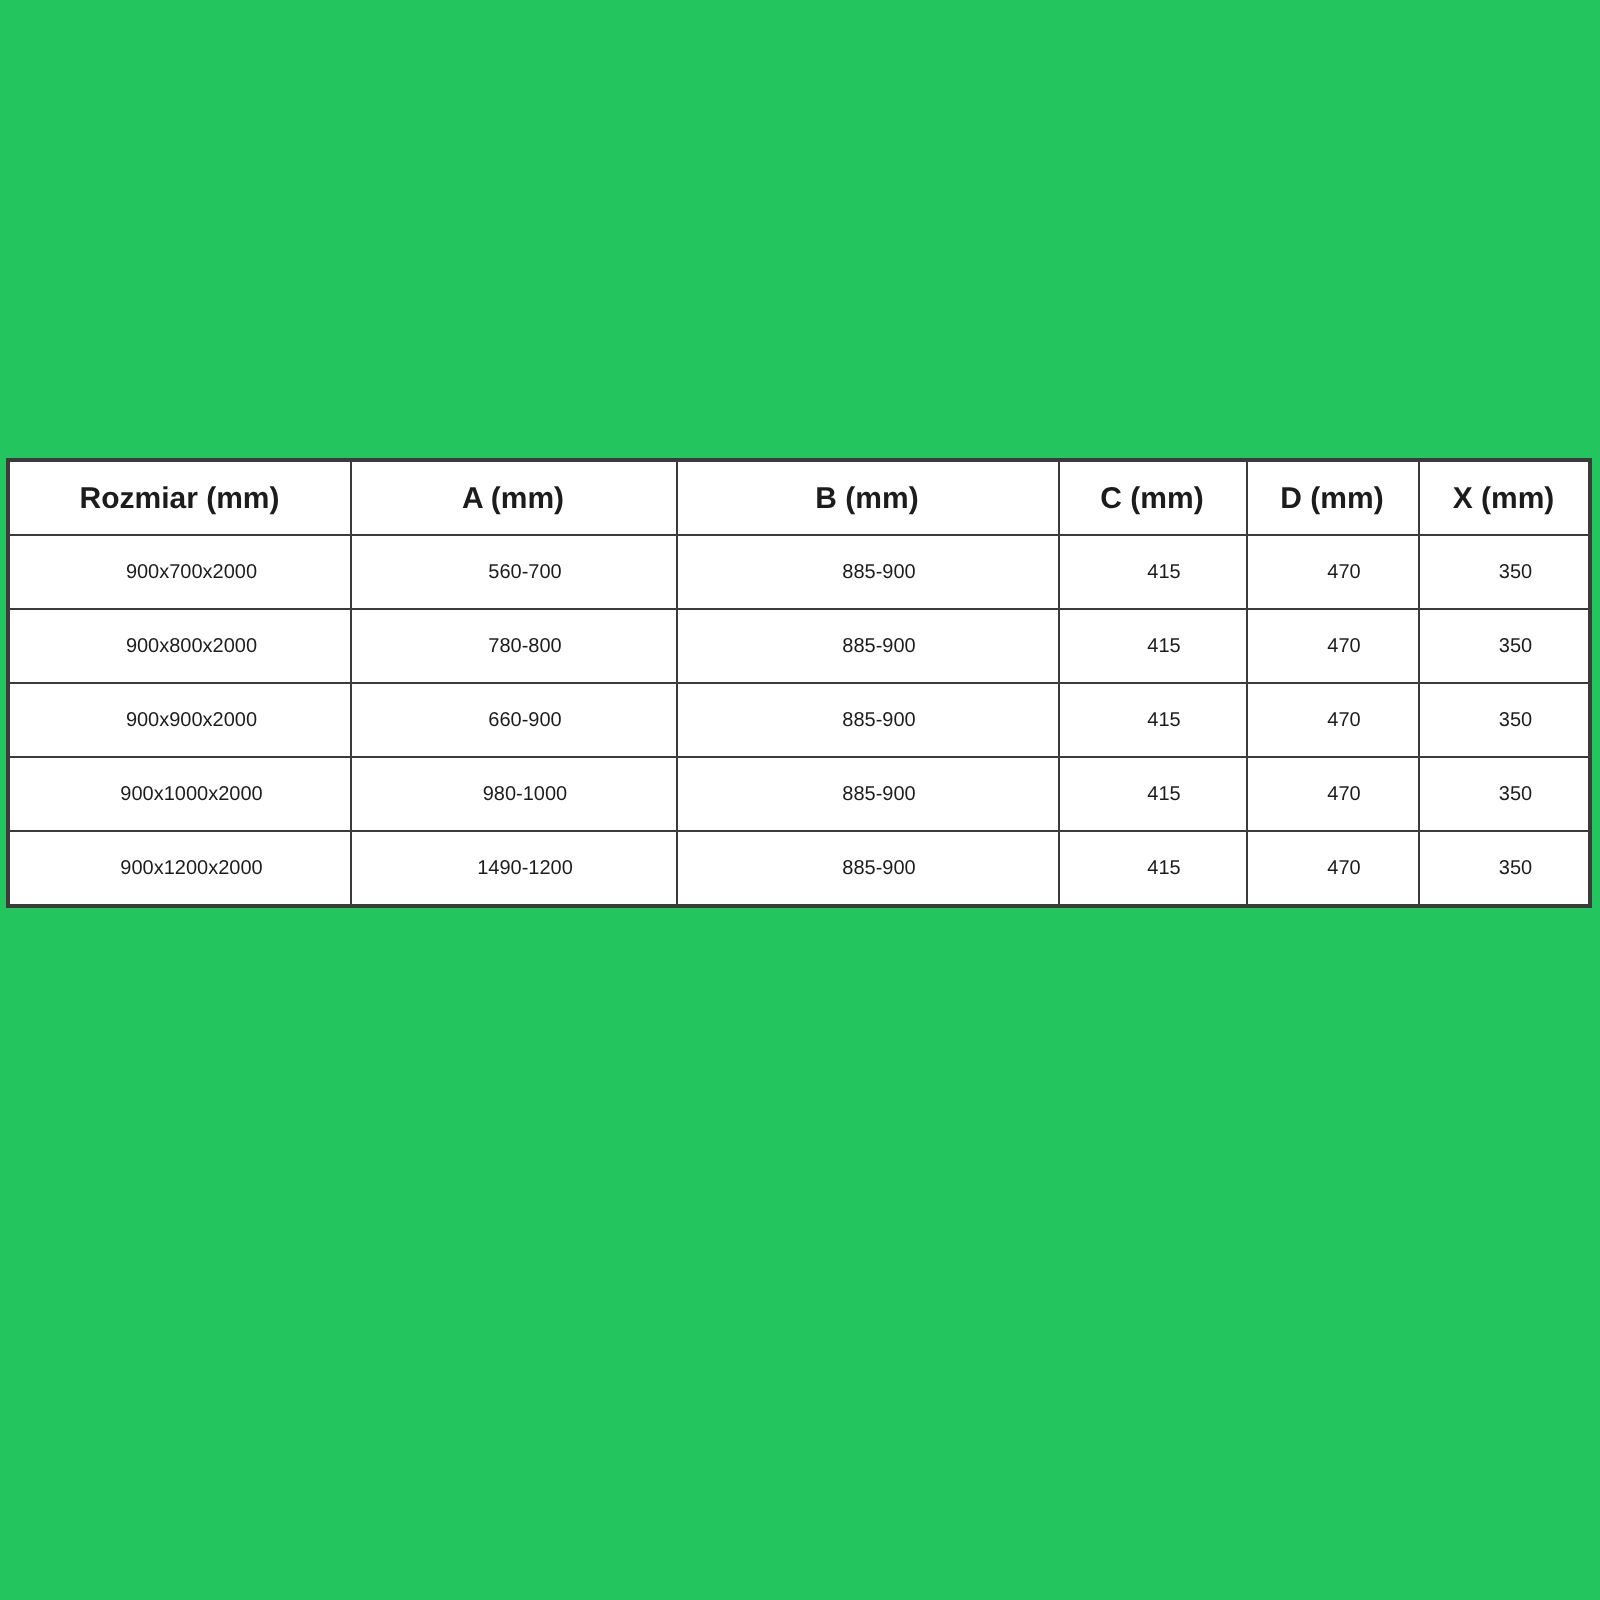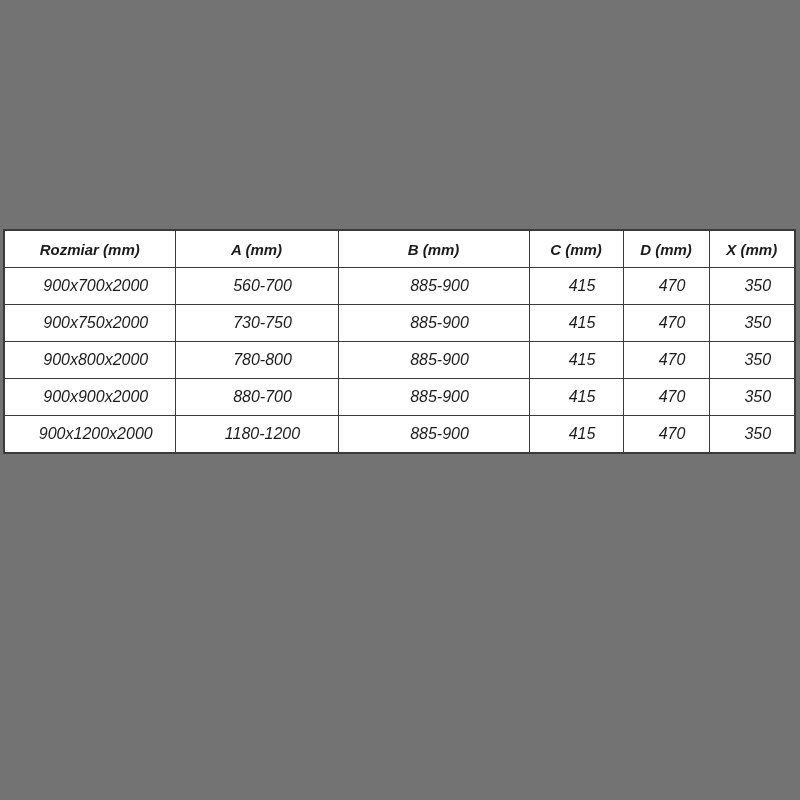--- a/index.html
+++ b/index.html
@@ -7,23 +7,22 @@
     padding: 0;
     width: 800px;
     height: 800px;
     background: #ffffff;
     font-family: "Liberation Sans", sans-serif;
   }
   .page {
     position: relative;
     width: 800px;
     height: 800px;
-    background: #737373;
+    background: #22c55e;
     overflow: hidden;
-    font-style: italic;
   }
   table.spec-table {
     position: absolute;
     left: 3px;
     top: 229px;
     border-collapse: collapse;
     table-layout: fixed;
     color: #1c1c1c;
     border: 2px solid #3b3b3b;
   }
@@ -37,21 +36,21 @@
     overflow: hidden;
     white-space: nowrap;
   }
   .spec-table th {
     height: 36px;
     font-size: 15px;
     font-weight: bold;
   }
   .spec-table td {
     height: 36px;
-    font-size: 16px;
+    font-size: 10px;
     font-weight: normal;
     padding-left: 12px;
   }
   col.c-rozmiar { width: 171px; }
   col.c-a       { width: 163px; }
   col.c-b       { width: 191px; }
   col.c-c       { width: 94px;  }
   col.c-d       { width: 86px;  }
   col.c-x       { width: 86px;  }
 </style>
@@ -81,46 +80,46 @@
     <tbody id="spec-body">
         <tr>
           <td>900x700x2000</td>
           <td>560-700</td>
           <td>885-900</td>
           <td>415</td>
           <td>470</td>
           <td>350</td>
         </tr>
         <tr>
-          <td>900x750x2000</td>
-          <td>730-750</td>
-          <td>885-900</td>
-          <td>415</td>
-          <td>470</td>
-          <td>350</td>
-        </tr>
-        <tr>
           <td>900x800x2000</td>
           <td>780-800</td>
           <td>885-900</td>
           <td>415</td>
           <td>470</td>
           <td>350</td>
         </tr>
         <tr>
           <td>900x900x2000</td>
-          <td>880-700</td>
+          <td>660-900</td>
+          <td>885-900</td>
+          <td>415</td>
+          <td>470</td>
+          <td>350</td>
+        </tr>
+        <tr>
+          <td>900x1000x2000</td>
+          <td>980-1000</td>
           <td>885-900</td>
           <td>415</td>
           <td>470</td>
           <td>350</td>
         </tr>
         <tr>
           <td>900x1200x2000</td>
-          <td>1180-1200</td>
+          <td>1490-1200</td>
           <td>885-900</td>
           <td>415</td>
           <td>470</td>
           <td>350</td>
         </tr>
       </tbody>
   </table>
 </div>
 
 </body></html>

